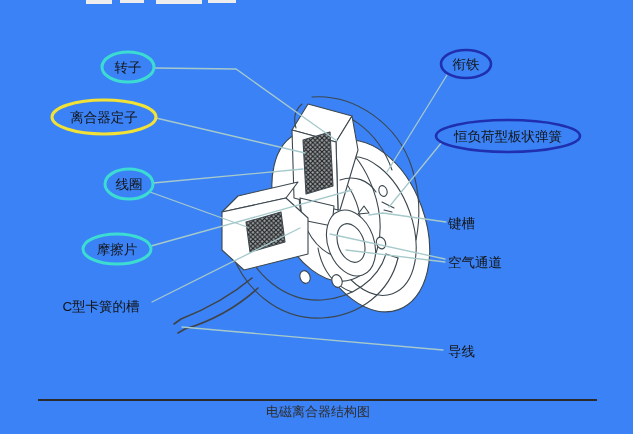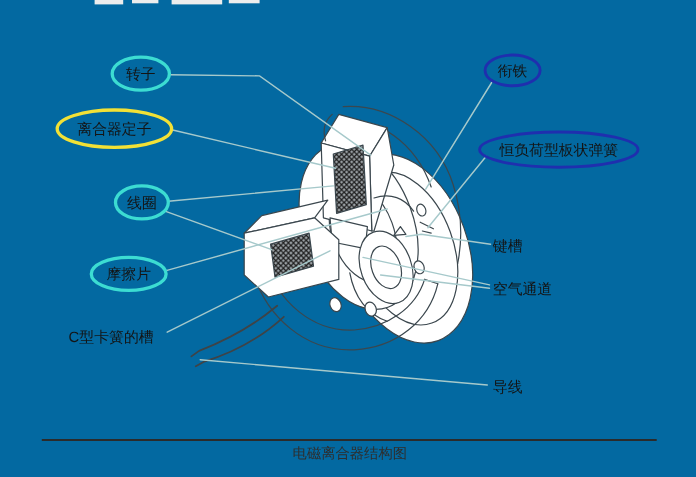--- a/index.html
+++ b/index.html
@@ -1,19 +1,19 @@
 <!DOCTYPE html>
 <html><head>
 <meta charset="utf-8">
 <style>
   html,body{margin:0;padding:0;background:#ffffff;}
   .stage{
     position:relative;
     width:633px;height:434px;
-    background:#0369a1;
+    background:#3b82f6;
     overflow:hidden;
     font-family:"Liberation Sans","DejaVu Sans",sans-serif;
   }
   svg{display:block;width:633px;height:434px;}
   text{
     font-family:"Liberation Sans","DejaVu Sans",sans-serif;
     fill:#141414;
   }
   .lbl{font-size:13.5px;font-weight:500;}
   .cap{font-size:13px;fill:#2e2e2e;}

